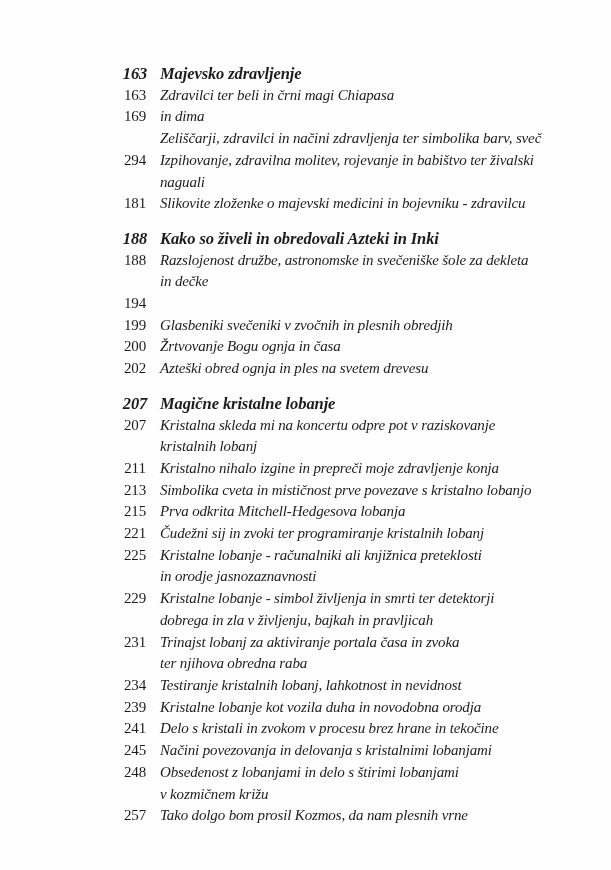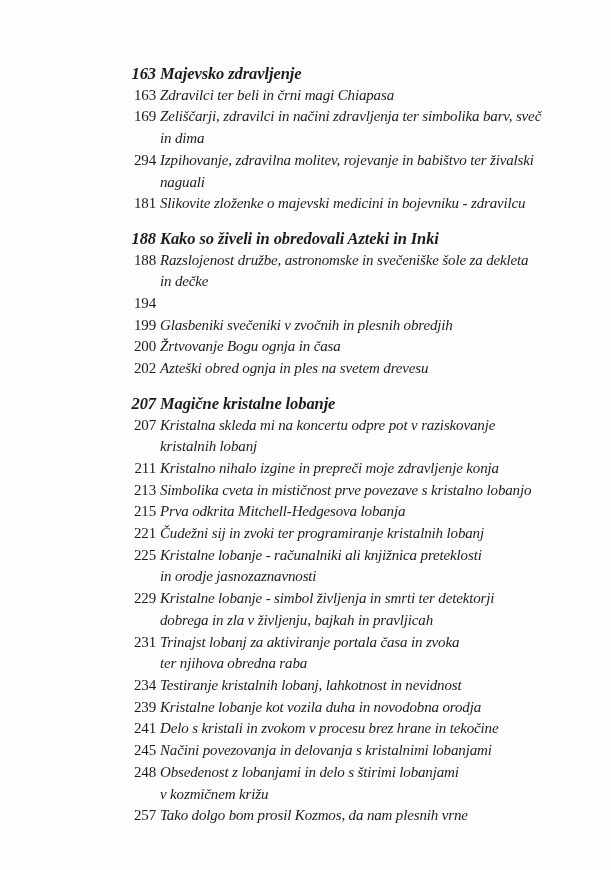--- a/index.html
+++ b/index.html
@@ -26,21 +26,21 @@
   }
   .toc-section { margin: 0; }
   .toc-section + .toc-section { margin-top: 13px; }
   .row {
     display: flex;
     align-items: flex-start;
   }
   .num {
     flex: 0 0 42px;
     width: 42px;
-    text-align: right;
+    text-align: center;
     font-variant-numeric: oldstyle-nums;
     font-feature-settings: "onum" 1;
   }
   .txt {
     margin-left: 4px;
     white-space: nowrap;
   }
   .row.heading .num,
   .row.heading .txt {
     font-weight: bold;
@@ -63,22 +63,22 @@
         </div>
         <div class="row">
           <div class="num">163</div>
           <div class="txt">
             <div class="line">Zdravilci ter beli in črni magi Chiapasa</div>
           </div>
         </div>
         <div class="row">
           <div class="num">169</div>
           <div class="txt">
+            <div class="line">in dima</div>
             <div class="line">Zeliščarji, zdravilci in načini zdravljenja ter simbolika barv, sveč</div>
-            <div class="line">in dima</div>
           </div>
         </div>
         <div class="row">
           <div class="num">294</div>
           <div class="txt">
             <div class="line">Izpihovanje, zdravilna molitev, rojevanje in babištvo ter živalski</div>
             <div class="line italic">naguali</div>
           </div>
         </div>
         <div class="row">

